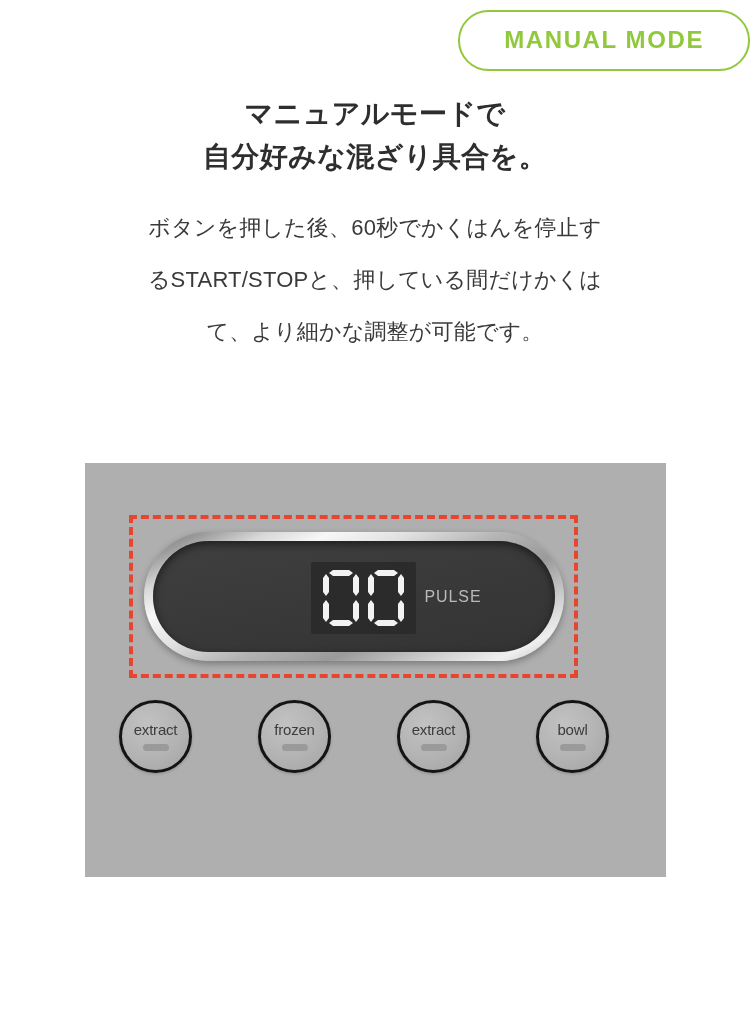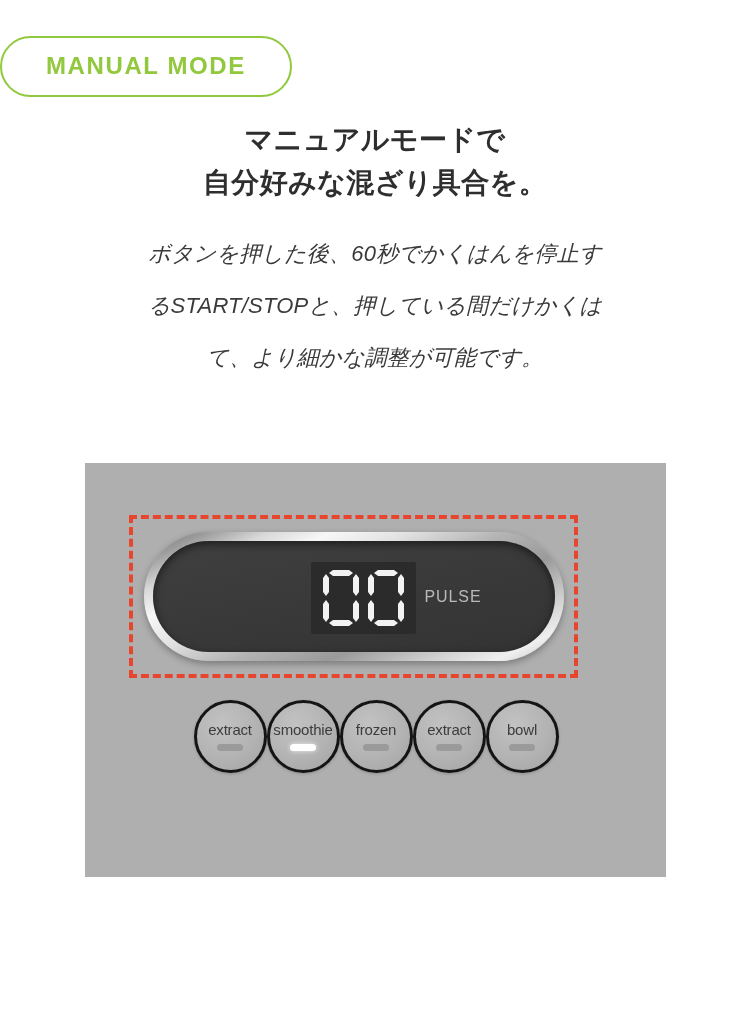--- a/index.html
+++ b/index.html
@@ -11,23 +11,22 @@
     width: 750px;
     height: 1021px;
     font-family: "Liberation Sans", "DejaVu Sans", sans-serif;
     overflow: hidden;
     position: relative;
   }
 
   
   .badge-wrap {
     display: flex;
-    justify-content: flex-start;
-    padding-top: 21px;
-    margin-top: 15px;
+    justify-content: flex-end;
+    padding-top: 10px;
   }
   .badge {
     border: 2px solid #92c83d;
     border-radius: 32px;
     color: #92c83d;
     font-size: 24px;
     font-weight: bold;
     letter-spacing: 1.6px;
     padding: 16px 44px 17px 44px;
     line-height: 1;
@@ -50,21 +49,21 @@
   
   .body-copy {
     margin: 24px auto 0 auto;
     width: 580px;
     text-align: center;
     color: #3a3a3a;
     font-size: 22px;
     line-height: 52px;
     letter-spacing: 0.2px;
   }
-  .body-copy .line { display: block; white-space: nowrap; font-style: italic; }
+  .body-copy .line { display: block; white-space: nowrap; }
 
   
   .panel {
     position: absolute;
     left: 85px;
     top: 463px;
     width: 581px;
     height: 414px;
     background: #afafaf;
     overflow: hidden;
@@ -182,25 +181,25 @@
   .seg-a { top: 0; }
   .seg-d { top: 50px; }
   .seg-f { left: 0;  top: 4px; }
   .seg-b { left: 30px; top: 4px; }
   .seg-e { left: 0;  top: 30px; }
   .seg-c { left: 30px; top: 30px; }
 
   
   .mode-row {
     position: absolute;
-    left: 46px;
+    left: 34px;
     top: 237px;
     width: 490px;
     display: flex;
-    justify-content: center;
+    justify-content: space-between;
   }
   .mode-btn {
     width: 73px;
     height: 73px;
     border-radius: 50%;
     border: 3px solid #141414;
     background: radial-gradient(circle at 38% 32%, #c2c2c2 0%, #b2b2b2 58%, #a2a2a2 100%);
     box-sizing: border-box;
     display: flex;
     flex-direction: column;
@@ -276,24 +275,20 @@
       <div class="pulse">PULSE</div>
 
     </div>
   </div>
 
   <div class="mode-row">
     <div class="mode-btn">
       <span class="lbl">extract</span>
       <span class="dot"></span>
     </div>
-    <div class="mode-btn active">
-      <span class="lbl">smoothie</span>
-      <span class="dot"></span>
-    </div>
     <div class="mode-btn">
       <span class="lbl">frozen</span>
       <span class="dot"></span>
     </div>
     <div class="mode-btn">
       <span class="lbl">extract</span>
       <span class="dot"></span>
     </div>
     <div class="mode-btn">
       <span class="lbl">bowl</span>

